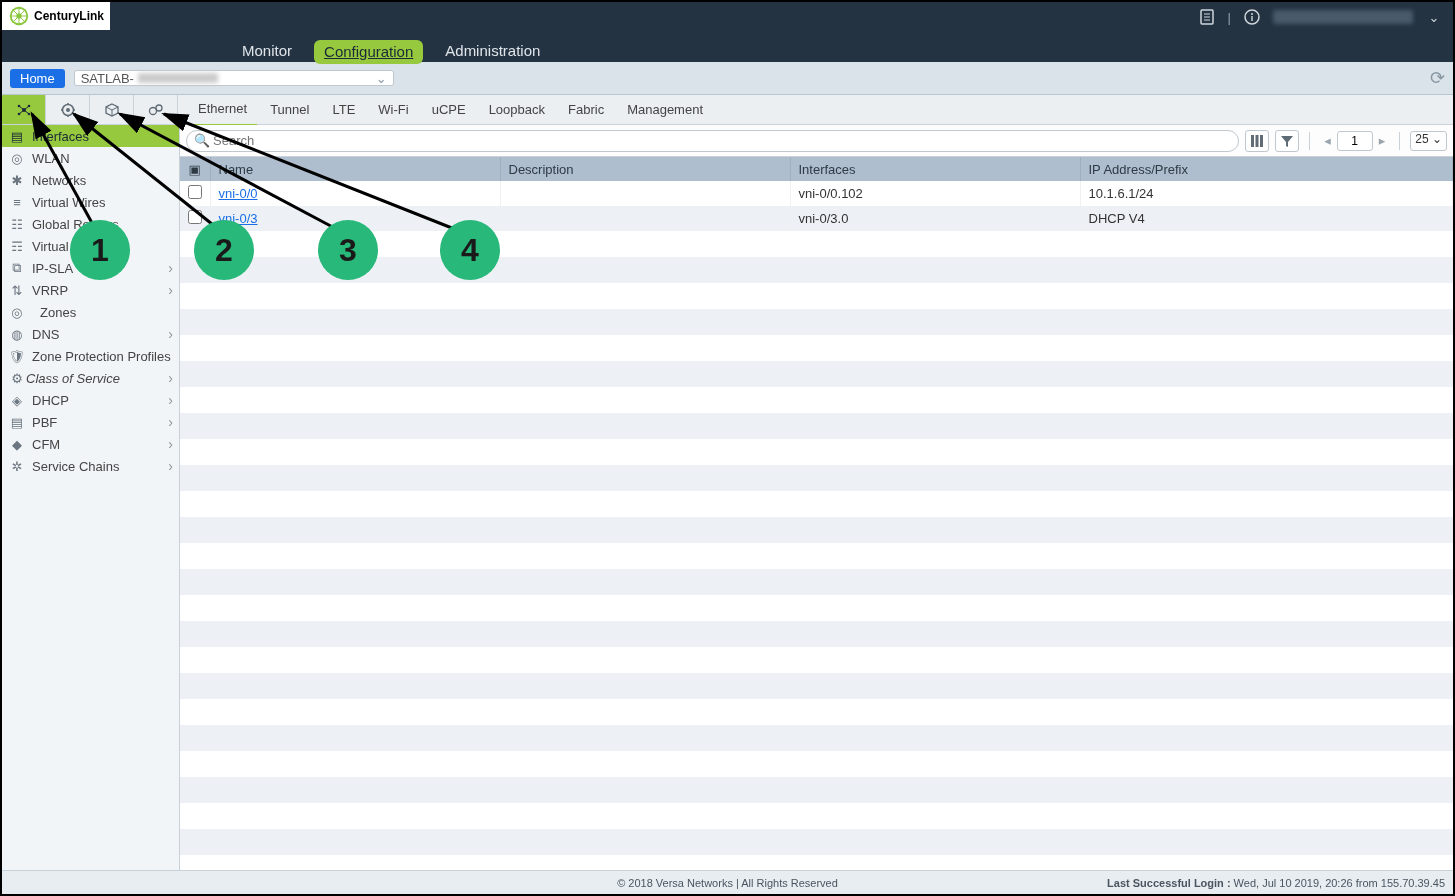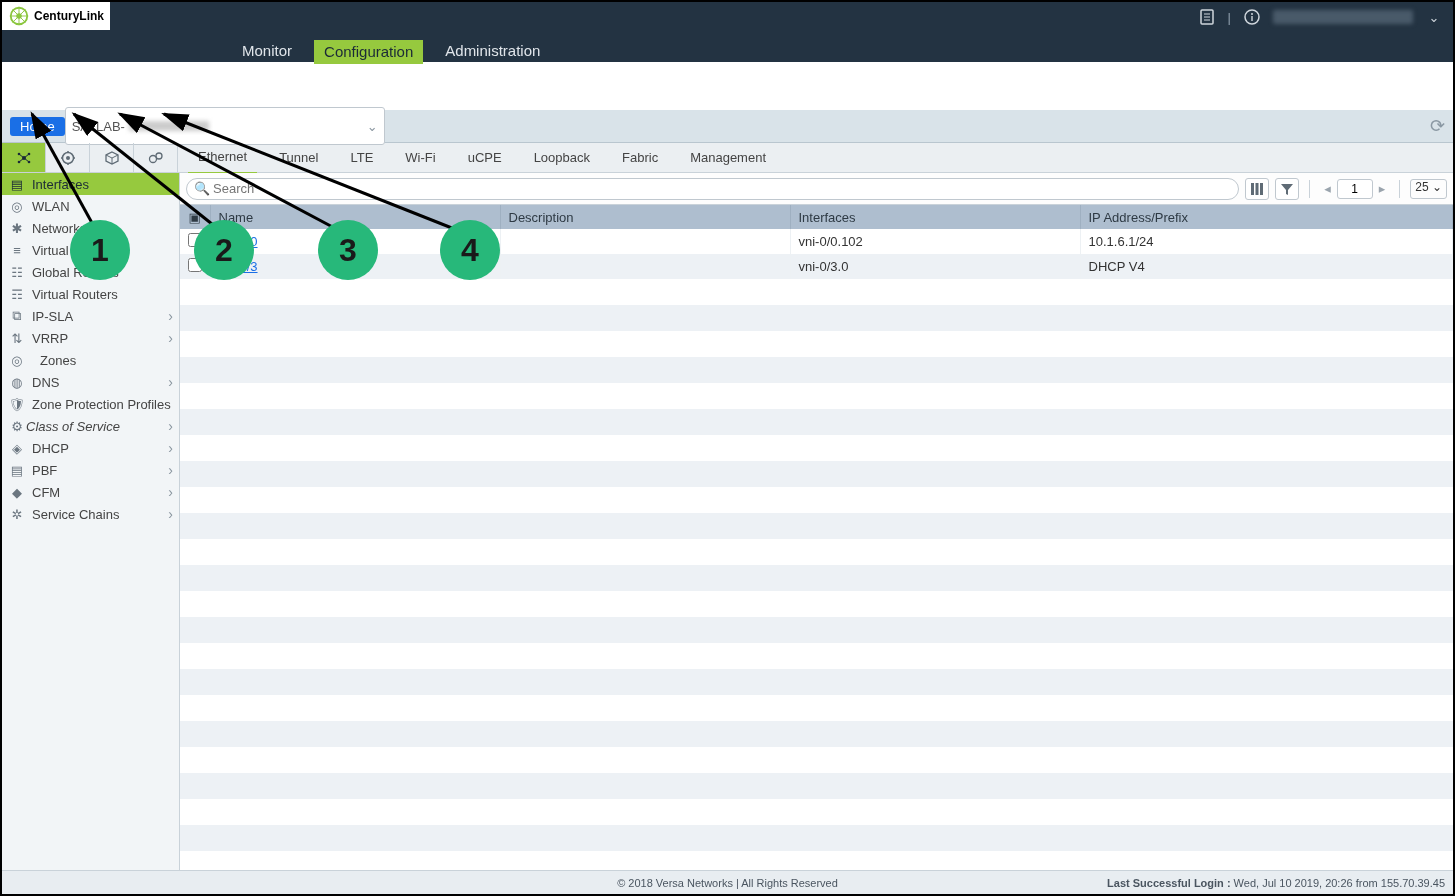--- a/index.html
+++ b/index.html
@@ -7,39 +7,39 @@
   body { border: 2px solid #000; width: 1455px; height: 896px; position: relative; background: #fff; overflow: hidden; }
 
   
   .topbar { background: #233342; height: 60px; display: flex; align-items: flex-start; justify-content: space-between; color: #fff; }
   .topbar-left { display: flex; align-items: flex-start; }
   .logo { background: #fff; padding: 2px 6px; display: flex; align-items: center; height: 28px; margin: 0; }
   .logo svg { width: 22px; height: 22px; }
   .logo-text { font-weight: bold; font-size: 12px; color: #000; margin-left: 4px; }
   .topnav { display: flex; align-items: flex-start; margin-left: 110px; margin-top: 38px; height: 22px; }
   .topnav-item { color: #e0e5ea; font-size: 15px; padding: 0 22px; cursor: pointer; line-height: 22px; }
-  .topnav-item.active { background: #96c93e; color: #1b2a37; border-radius: 0; padding: 1px 10px; }
+  .topnav-item.active { background: #96c93e; color: #1b2a37; border-radius: 6px; padding: 1px 10px; text-decoration: underline; }
   .top-right { display: flex; align-items: center; gap: 12px; margin-right: 10px; margin-top: 6px; color: #cfd6dc; }
   .top-right .icon { width: 18px; height: 18px; display:inline-flex; align-items:center; justify-content:center; }
   .user-blur { width: 140px; height: 14px; background: #495a69; border-radius: 2px; filter: blur(2px); }
 
   
-  .subheader { background: #d9e3e9; height: 30px; display: flex; align-items: center; padding: 16px 8px; border-bottom: 1px solid #b9c6cf; gap: 0; margin-top: 48px; }
+  .subheader { background: #d9e3e9; height: 30px; display: flex; align-items: center; padding: 16px 8px; border-bottom: 1px solid #b9c6cf; gap: 9px; }
   .home-btn { background: #1a6fe6; color: #fff; border-radius: 3px; padding: 2px 10px; font-size: 13px; border: none; cursor: pointer; }
-  .device-select { background: #fff; border: 1px solid #c0c8cf; border-radius: 3px; height: 38px; width: 320px; display: flex; align-items: center; justify-content: space-between; padding: 0 6px; font-size: 13px; color: #555; cursor: pointer; }
+  .device-select { background: #fff; border: 1px solid #c0c8cf; border-radius: 3px; height: 16px; width: 320px; display: flex; align-items: center; justify-content: space-between; padding: 0 6px; font-size: 13px; color: #555; cursor: pointer; }
   .device-label { display:flex; align-items:center; gap:4px; }
   .device-blur { width: 80px; height: 10px; background: #ccc; filter: blur(2px); display:inline-block; }
   .refresh { margin-left: auto; color: #8a98a3; font-size: 18px; cursor: pointer; }
 
   
   .mode-row { background: #ebeff2; height: 30px; display: flex; align-items: stretch; border-bottom: 1px solid #c9d2d9; }
   .mode-icons { display: flex; }
   .mode-icon { width: 44px; display:flex; align-items:center; justify-content:center; border-right: 1px solid #c9d2d9; cursor:pointer; color:#5f6b75; font-size:15px; }
   .mode-icon.active { background: #96c93e; color: #1b2a37; }
-  .submenu { display: flex; align-items: center; margin-left: 10px; gap: 12px; }
+  .submenu { display: flex; align-items: center; margin-left: 10px; gap: 3px; }
   .submenu-item { padding: 0 10px; font-size: 13px; color: #444; line-height: 30px; cursor: pointer; }
   .submenu-item.active { border-bottom: 2px solid #96c93e; }
 
   
   .main { display: flex; height: calc(100% - 60px - 30px - 30px - 24px); }
   .sidebar { width: 178px; background: #f2f5f7; border-right: 1px solid #c9d2d9; overflow: hidden; }
   .sidebar-item { display: flex; align-items: center; padding: 3px 6px; font-size: 13px; color: #444; cursor: pointer; height: 22px; }
   .sidebar-item .sicon { width: 18px; display:flex; justify-content:center; color:#6b7680; font-size:13px; }
   .sidebar-item .chev { margin-left: auto; color:#8a96a0; font-size: 14px; }
   .sidebar-item.active { background: #96c93e; color:#1b2a37; }

